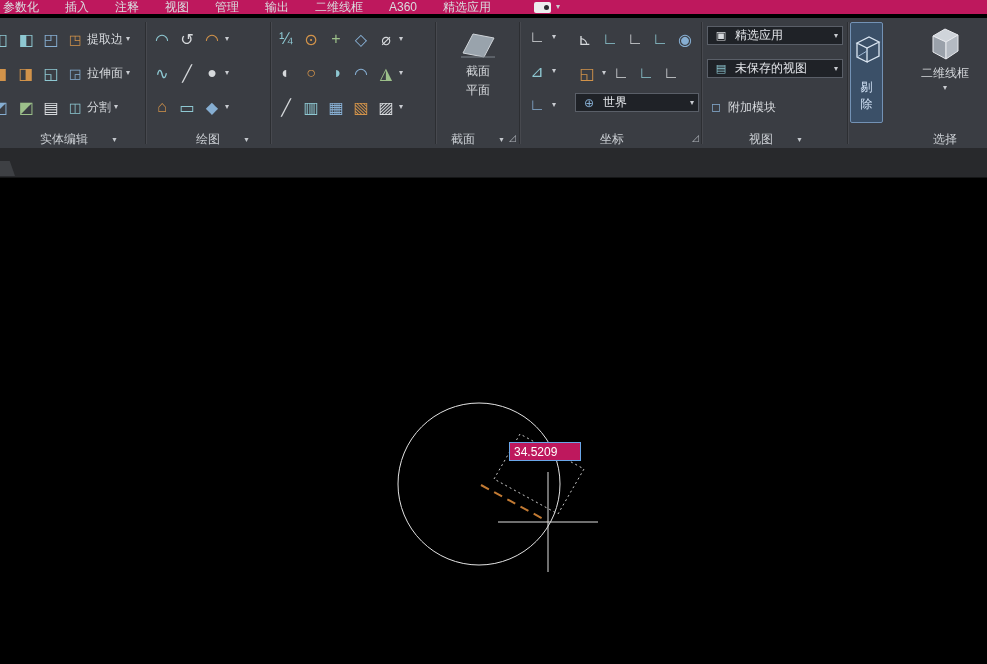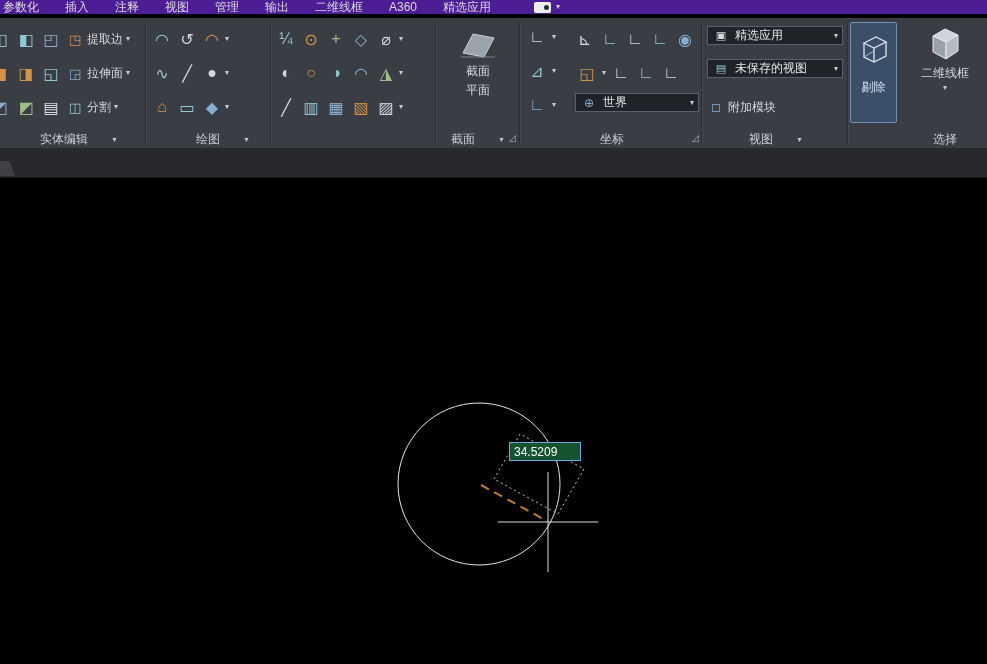--- a/index.html
+++ b/index.html
@@ -2,21 +2,21 @@
 <html><head>
 <meta charset="utf-8">
 <style>
   html,body{margin:0;padding:0;}
   body{
     width:987px;height:664px;position:relative;overflow:hidden;
     background:#000;font-family:"Liberation Sans","DejaVu Sans",sans-serif;
     -webkit-font-smoothing:antialiased;
   }
   
-  .menubar{position:absolute;left:0;top:0;width:987px;height:14px;background:#4c1d95;
+  .menubar{position:absolute;left:0;top:0;width:987px;height:14px;background:#be185d;
     display:flex;align-items:center;font-size:12px;color:#d9dbde;}
   .menu-tab{padding:0 13px;height:18px;display:flex;align-items:center;cursor:default;white-space:nowrap;}
   .menu-tab:first-child{padding-left:3px;}
   .rec-btn{margin-left:30px;display:flex;align-items:center;gap:5px;}
   .rec-shape{width:17px;height:11px;background:#ecedee;border-radius:2px;position:relative;display:inline-block;}
   .rec-shape::after{content:"";position:absolute;right:2px;top:3px;width:5px;height:5px;border-radius:50%;background:#2a2c30;}
   .caret{font-size:8px;color:#c9ccd1;line-height:1;}
   
   .ribbon{position:absolute;left:0;top:18px;width:987px;height:130px;background:#3a3d43;border-bottom:1px solid #1f2124;}
   .vsep{position:absolute;top:4px;height:122px;width:1px;background:#2c2e32;box-shadow:1px 0 0 #47494f;}
@@ -29,32 +29,32 @@
     font-size:12px;color:#d6d9dd;font-family:inherit;cursor:default;}
   .plabel{position:absolute;top:112px;height:18px;display:flex;align-items:center;justify-content:center;
     gap:23px;font-size:12px;color:#ccd0d5;cursor:default;}
   .plabel .pcaret{font-size:7px;color:#c4c8cd;}
   .launcher{position:absolute;right:2px;top:3px;font-size:9px;color:#aeb3b9;}
   .combo{display:flex;align-items:center;background:#1f2227;border:1px solid #5a5f68;height:19px;
     font-size:12px;color:#e2e4e8;padding:0 4px;gap:5px;box-sizing:border-box;cursor:default;}
   .combo .spring{flex:1}
   .bigbtn{position:absolute;display:flex;flex-direction:column;align-items:center;background:none;border:0;
     color:#d6d9dd;font-size:12px;font-family:inherit;cursor:default;gap:2px;}
-  .cull-btn{position:absolute;left:850px;top:4px;width:47px;height:101px;background:#3b5068;
+  .cull-btn{position:absolute;left:850px;top:4px;width:33px;height:101px;background:#3b5068;
     border:1px solid #7392b5;border-radius:2px;display:flex;flex-direction:column;align-items:center;
     justify-content:flex-start;padding-top:10px;box-sizing:border-box;gap:14px;color:#d4e4f8;font-size:12px;cursor:default;}
   .cutcol{position:absolute;left:0;top:0;width:12px;height:110px;overflow:hidden;}
   .cutcol .ic{margin-left:-12px;}
   
   .tabstrip{position:absolute;left:0;top:148px;width:987px;height:30px;background:#28292c;border-bottom:1px solid #151617;box-sizing:border-box;}
   .file-tab{position:absolute;left:0;bottom:1px;width:15px;height:15px;background:#3e4044;
     clip-path:polygon(0 0,65% 0,100% 100%,0 100%);}
   
   .canvas{position:absolute;left:0;top:178px;width:987px;height:486px;background:#000;}
-  .dyninput{position:absolute;left:509px;top:264px;width:72px;height:19px;background:#14532d;
+  .dyninput{position:absolute;left:509px;top:264px;width:72px;height:19px;background:#be185d;
     border:1px solid #6aa6e8;box-sizing:border-box;color:#fff;font-size:12px;display:flex;align-items:center;
     padding:0 4px;font-family:inherit;}
   .tooltip{position:absolute;left:556px;top:371px;height:23px;background:#14365a;border:1px solid #7e9cc0;
     box-sizing:border-box;color:#e6edf5;font-size:12px;display:flex;align-items:center;padding:0 7px;gap:10px;}
   .tip-ico{width:13px;height:13px;background:#2f66b5;border:1px solid #89b0e0;box-sizing:border-box;
     display:flex;align-items:center;justify-content:center;color:#fff;font-size:7px;line-height:1;}
 </style>
 </head>
 <body>
 

